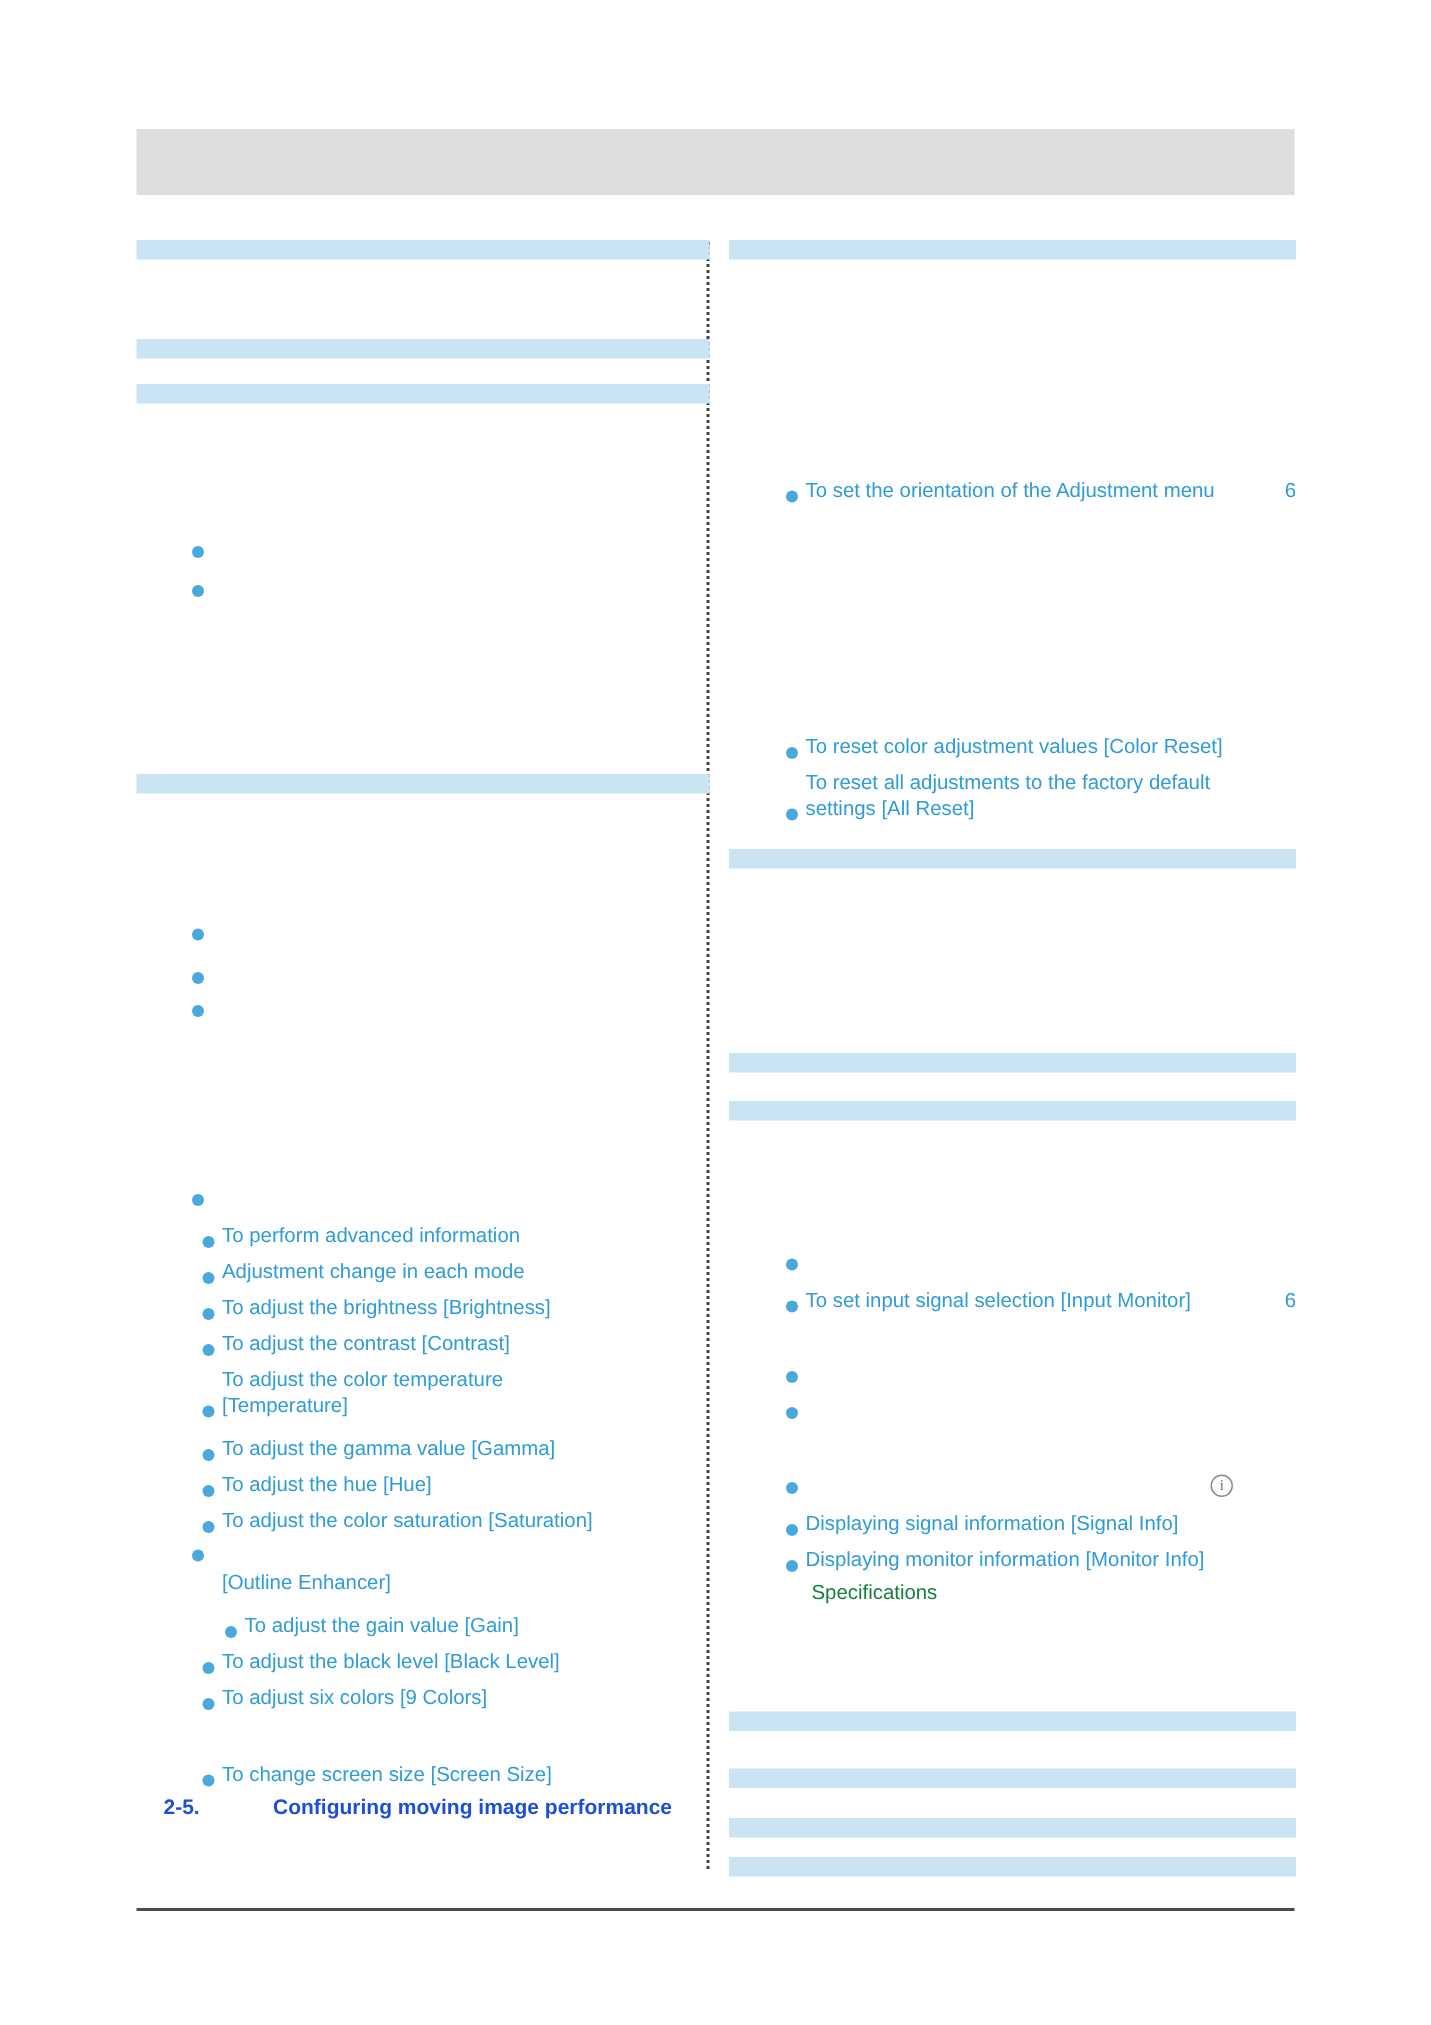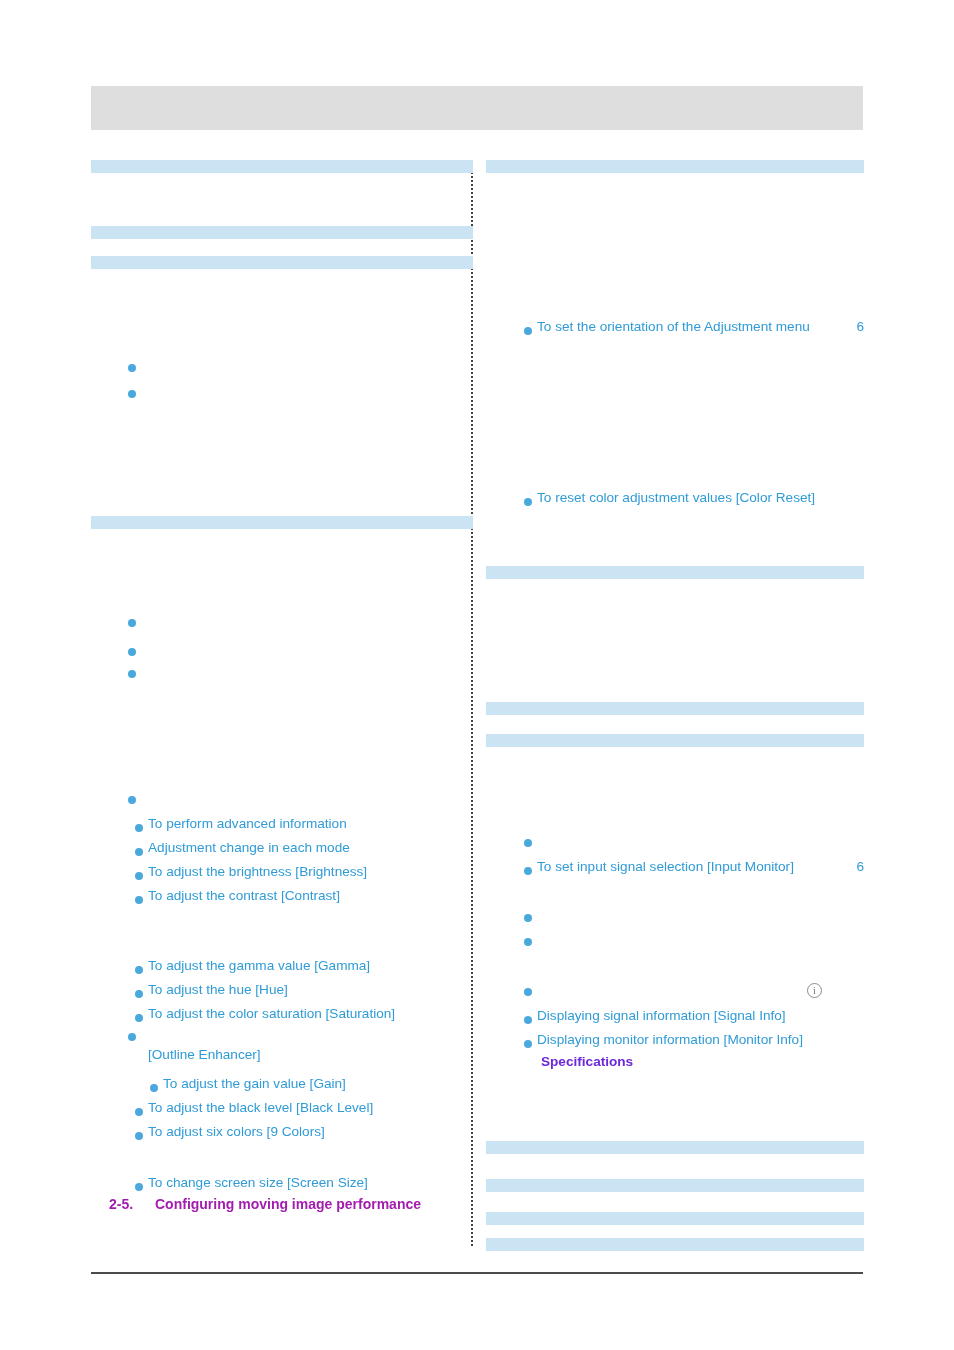--- a/index.html
+++ b/index.html
@@ -101,33 +101,34 @@
     font-size: 13.6px;
     text-align: right;
     width: 14px;
     margin-left: 4px;
   }
 
   
   .chapter {
     position: absolute;
     display: flex;
-    color: #a21caf;
+    color: #1d4ed8;
     font-weight: bold;
     font-size: 14px;
     line-height: 18px;
     white-space: nowrap;
+    gap: 27px;
   }
   .chapter .num  { width: 46px; display: inline-block; }
   .chapter .name { display: inline-block; text-align: right; }
 
   .subhead-bold {
     position: absolute;
-    color: #6d28d9;
-    font-weight: bold;
+    color: #15803d;
+    font-weight: normal;
     font-size: 13.6px;
     line-height: 17px;
     white-space: nowrap;
   }
 
   
   .info-icon {
     position: absolute;
     width: 15px;
     height: 15px;
@@ -185,20 +186,24 @@
       <span class="txt">Adjustment change in each mode</span>
     </div>
     <div class="row" style="top:863px;left:44px">
       <span class="dot"></span>
       <span class="txt">To adjust the brightness [Brightness]</span>
     </div>
     <div class="row" style="top:887px;left:44px">
       <span class="dot"></span>
       <span class="txt">To adjust the contrast [Contrast]</span>
     </div>
+    <div class="row" style="top:911px;left:44px">
+      <span class="dot"></span>
+      <span class="txt"><span>To adjust the color temperature</span><span class="l2">[Temperature]</span></span>
+    </div>
     <div class="row" style="top:957px;left:44px">
       <span class="dot"></span>
       <span class="txt">To adjust the gamma value [Gamma]</span>
     </div>
     <div class="row" style="top:981px;left:44px">
       <span class="dot"></span>
       <span class="txt">To adjust the hue [Hue]</span>
     </div>
     <div class="row" style="top:1005px;left:44px">
       <span class="dot"></span>
@@ -251,20 +256,24 @@
       <span class="dot"></span>
       <span class="txt">To set the orientation of the Adjustment menu</span>
       <span class="pg">6</span>
     </div>
 
     <div class="row" style="top:489px;left:38px">
       <span class="dot"></span>
       <span class="txt">To reset color adjustment values [Color Reset]</span>
     </div>
 
+    <div class="row" style="top:513px;left:38px">
+      <span class="dot"></span>
+      <span class="txt"><span>To reset all adjustments to the factory default</span><span class="l2">settings [All Reset]</span></span>
+    </div>
 
     <div class="row" style="top:834px;left:38px">
         <span class="dot"></span>
       </div>
 
     <div class="row has-page" style="top:858px;left:38px;width:340px">
       <span class="dot"></span>
       <span class="txt">To set input signal selection [Input Monitor]</span>
       <span class="pg">6</span>
     </div>

